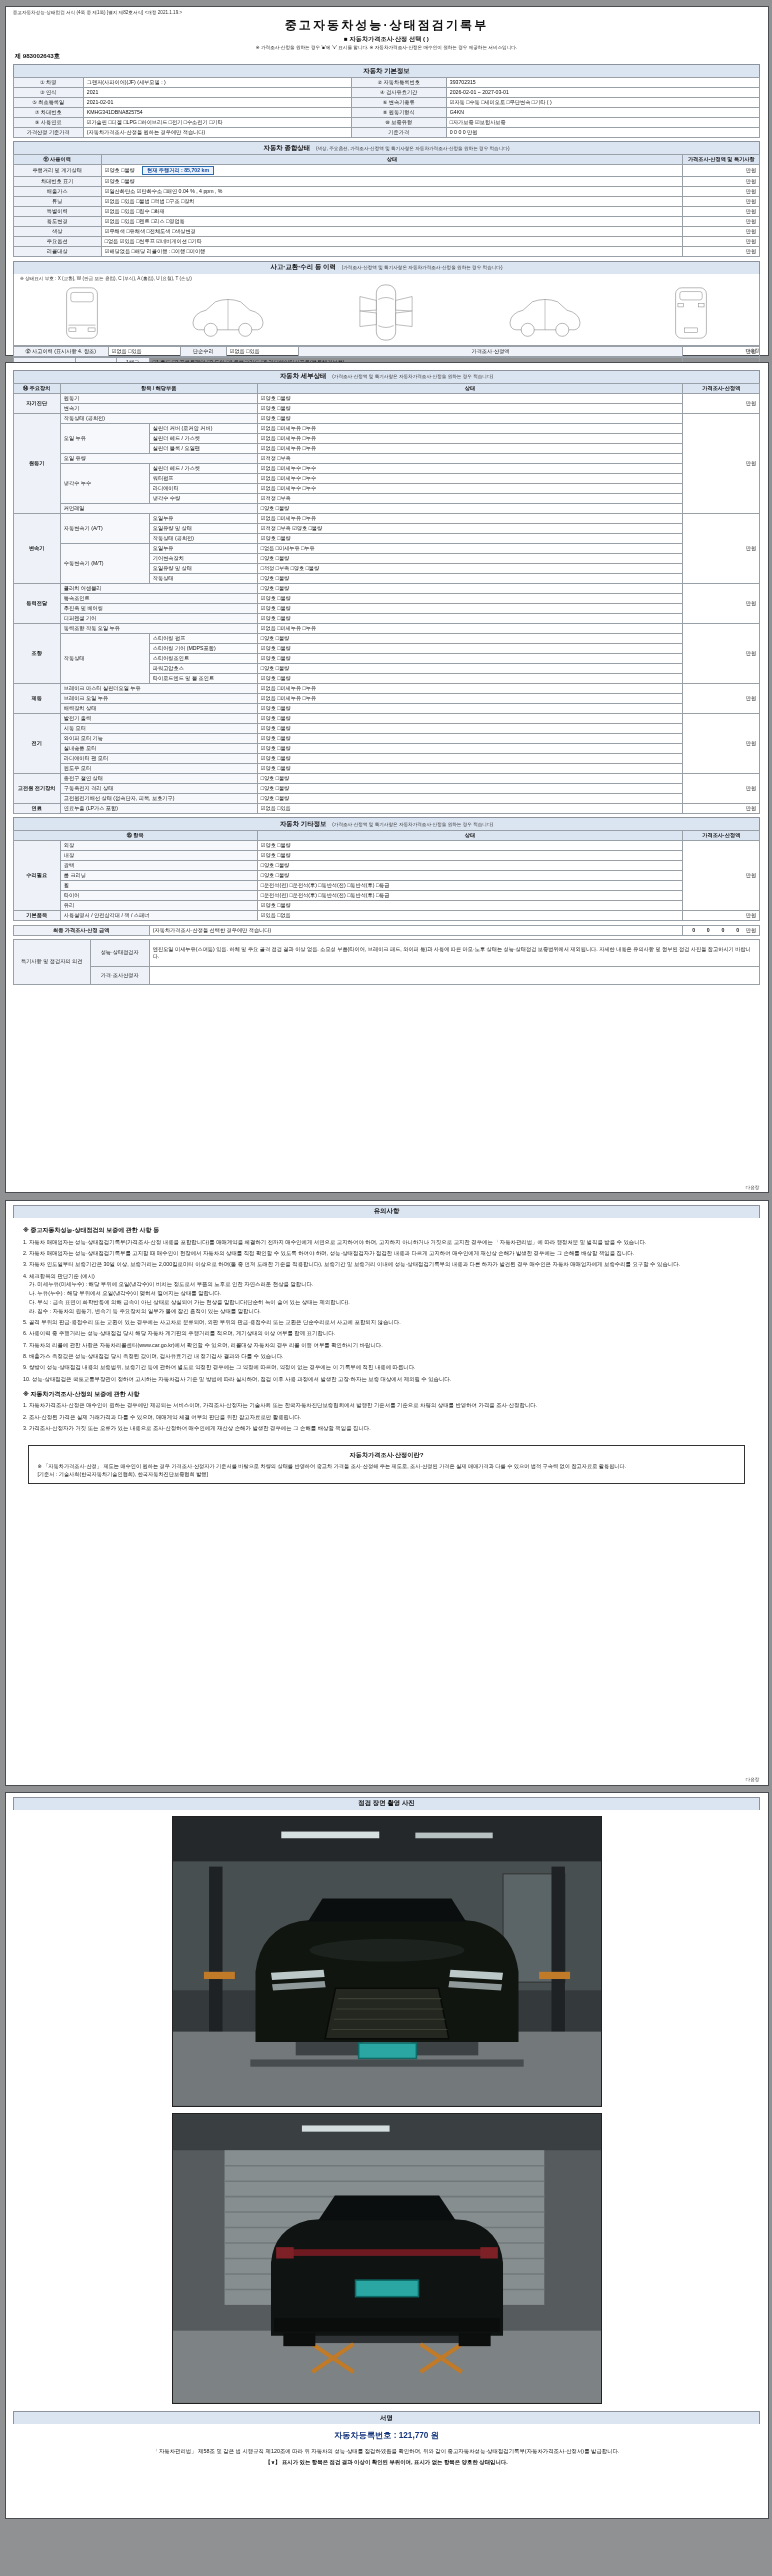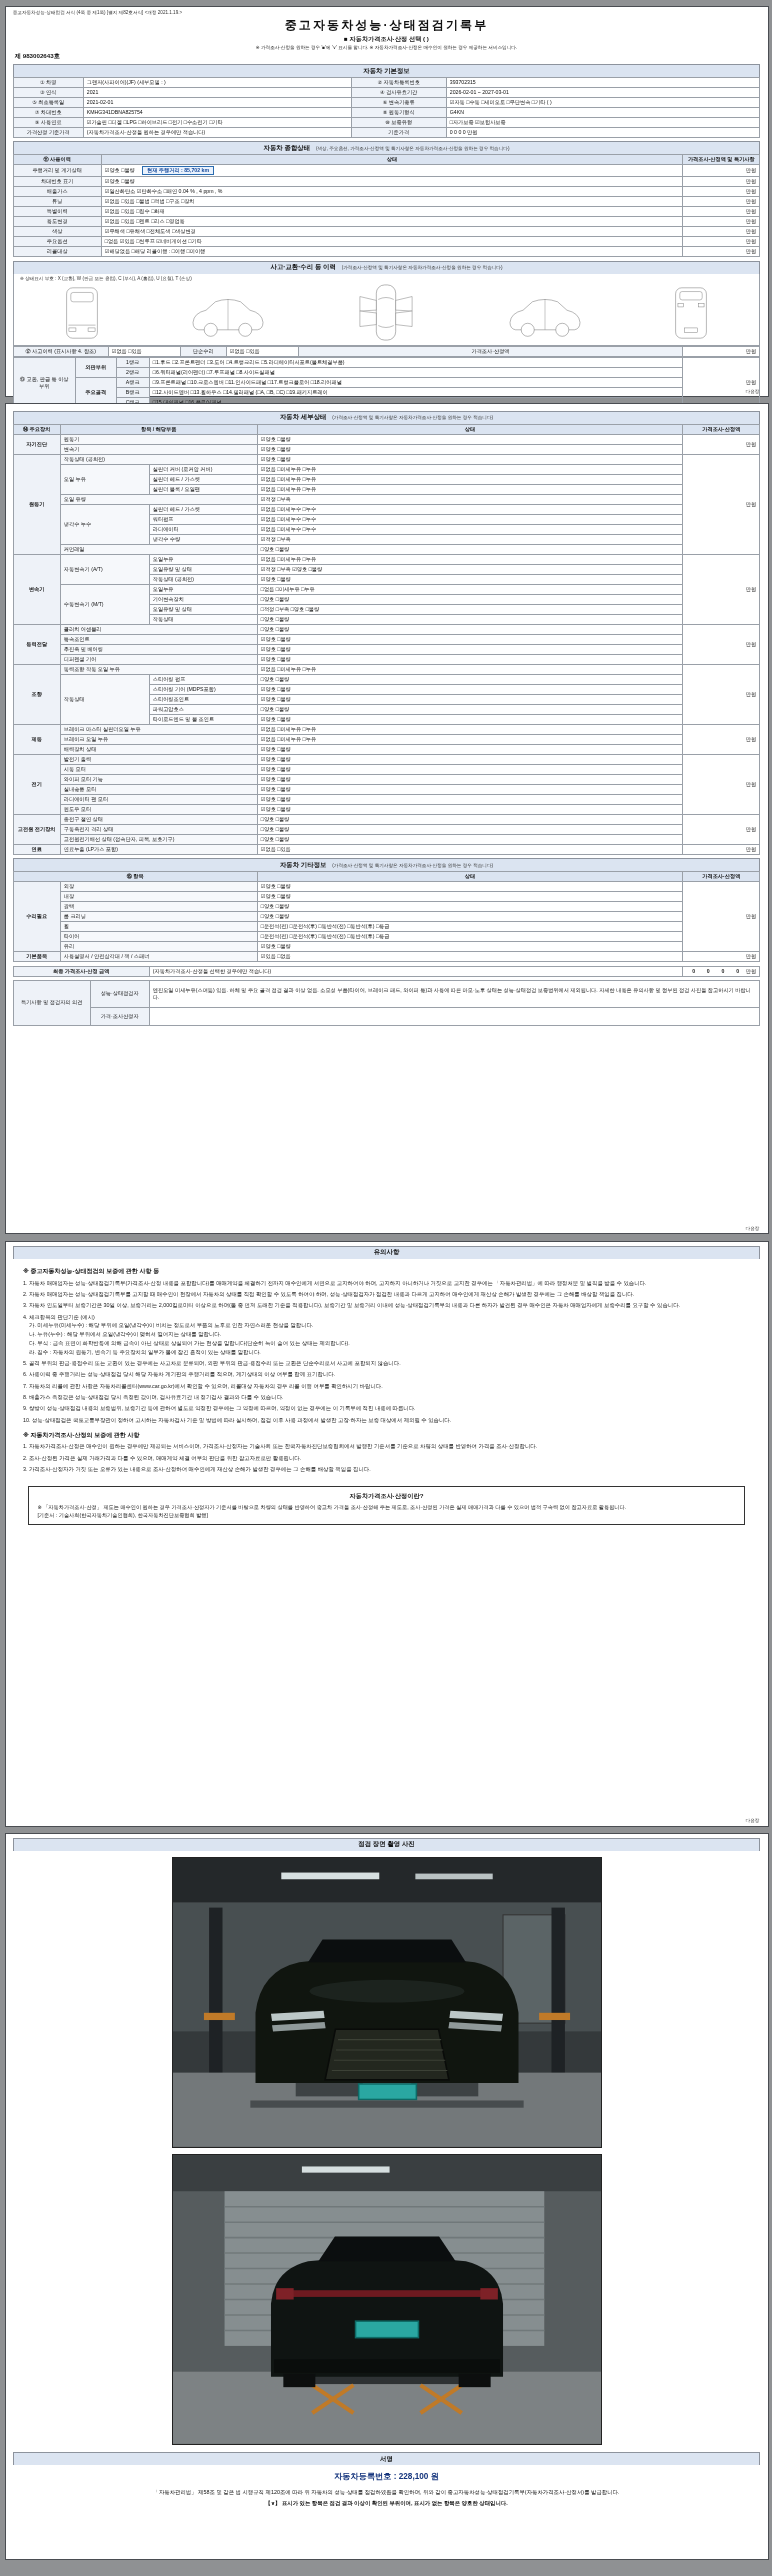--- a/index.html
+++ b/index.html
@@ -53,21 +53,21 @@
   .premium{font-size:8.2px;font-weight:bold;color:#15357d;margin:5.2px 0 6.2px;}
   .sign-line{font-size:5.4px;margin:2.1px 20.6px;line-height:1.6;}
   .sign-line.bold{font-weight:bold;}
   .car-svg{flex:0 0 auto;}
 </style>
 </head>
 <body>
 
 <div class="spacer"></div>
 
-<div class="page" style="height:391px;">
+<div class="page" style="height:350px;">
   <div class="tiny">중고자동차성능·상태점검 서식 (4쪽 중 제1쪽)  [별지 제82호서식]  &lt;개정 2021.1.19.&gt;</div>
   <div class="doc-title">중고자동차성능·상태점검기록부</div>
   <div class="select-line">■ 자동차가격조사·산정 선택 (    )</div>
   <div class="select-note">※ 가격조사·산정을 원하는 경우 '■'에 '∨' 표시를 합니다. ※ 자동차가격조사·산정은 매수인이 원하는 경우 제공하는 서비스입니다.</div>
   <div class="doc-no">제 983002643호</div>
 
   <div class="sec-bar">
     <span>자동차 기본정보</span>
   </div>
   <table>
@@ -704,19 +704,19 @@
       <rect x="214" y="424" width="62" height="26" fill="#0c0e0e"></rect>
       <rect x="554" y="424" width="62" height="26" fill="#0c0e0e"></rect>
     </svg>
   </div>
 
   <div class="sign-area">
     <div class="sec-bar" style="margin-top:2.1px;">
       <span>서명</span>
     </div>
     <div class="premium">
-      <span>자동차등록번호 : </span><span>228,100 원</span>
+      <span>자동차등록번호 : </span><span>121,770 원</span>
     </div>
     <div class="sign-line">「자동차관리법」 제58조 및 같은 법 시행규칙 제120조에 따라 위 자동차의 성능·상태를 점검하였음을 확인하며, 위와 같이 중고자동차성능·상태점검기록부(자동차가격조사·산정서)를 발급합니다.</div>
     <div class="sign-line bold">【∨】 표시가 있는 항목은 점검 결과 이상이 확인된 부위이며, 표시가 없는 항목은 양호한 상태입니다.</div>
   </div>
 </div>
 
 
 </body></html>

